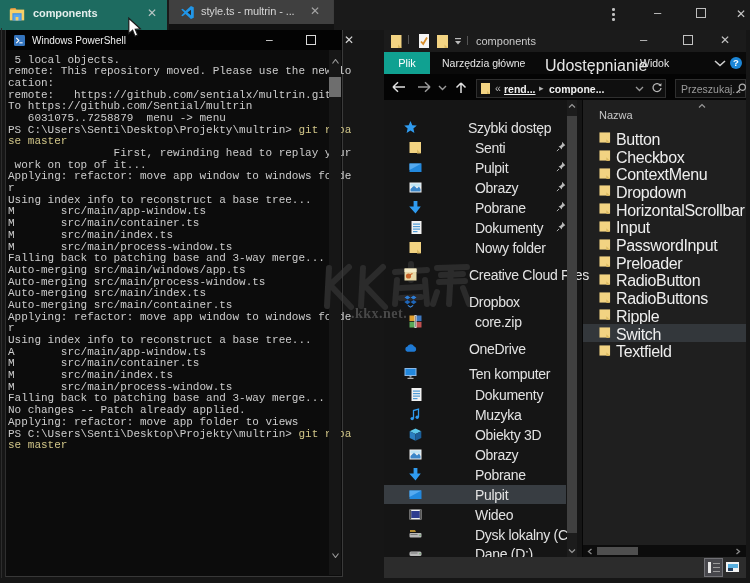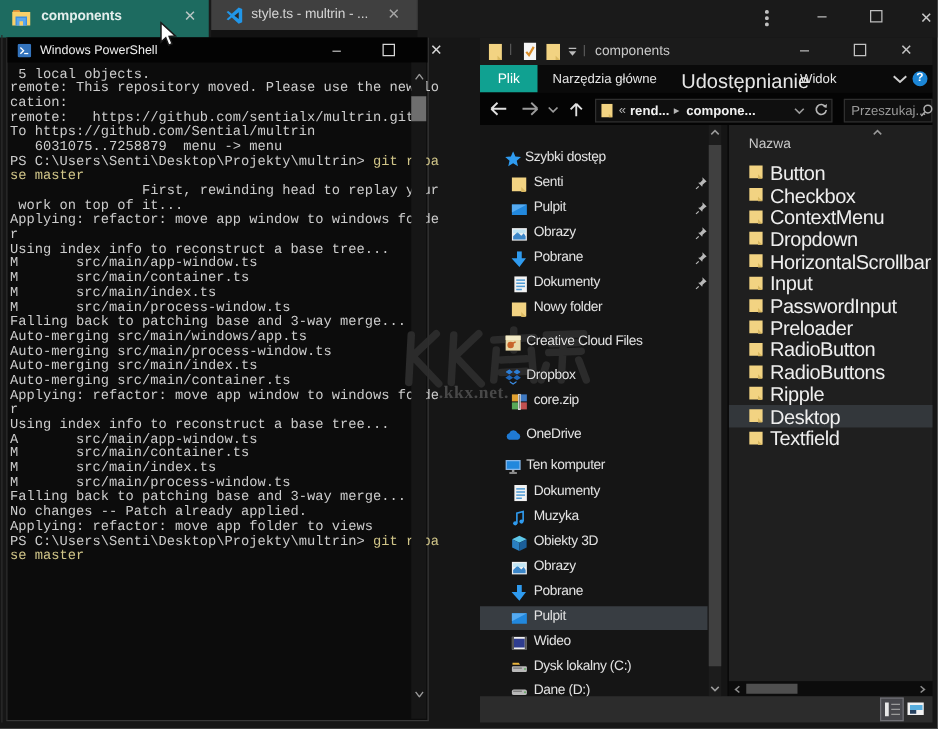--- a/index.html
+++ b/index.html
@@ -26,21 +26,21 @@
   #psscroll{position:absolute;right:1px;top:20px;width:12px;bottom:1px;background:#161616;}
   
   #exp{left:384px;top:30px;width:362px;height:548px;background:#151515;}
   #etitle{position:absolute;left:0;top:0;width:100%;height:22px;background:#1b1b1b;}
   #eribbon{position:absolute;left:0;top:22px;width:100%;height:22px;background:#0a0a0a;}
   #etools{position:absolute;left:0;top:44px;width:100%;height:26px;background:#040404;}
   #ebody{position:absolute;left:0;top:70px;width:100%;height:457px;background:#151515;}
   #efiles{position:absolute;left:199px;top:0;width:163px;height:445px;background:#1f1f1f;}
   #ehscroll{position:absolute;left:199px;top:445px;width:163px;height:12px;background:#0c0c0c;}
   #estatus{position:absolute;left:0;top:527px;width:100%;height:21px;background:#2c2c2c;}
-  .navrow{position:absolute;height:20px;font-size:11px;letter-spacing:-0.3px;color:#e2e2e2;white-space:nowrap;}
+  .navrow{position:absolute;height:20px;font-size:14px;letter-spacing:-0.3px;color:#e2e2e2;white-space:nowrap;margin-left:48px;}
   .frow{position:absolute;height:17.7px;font-size:16px;letter-spacing:-0.35px;color:#eeeeee;white-space:nowrap;}
   svg{display:block;}
 </style>
 </head>
 <body>
 <div class="abs" id="tabbar">
   <div class="strip"></div>
   <div id="tab2">
     <div class="tabtxt" style="left:32px;top:5px;color:#d4d4d4;font-weight:normal;">style.ts - multrin - ...</div>
     <div class="tabx" style="left:141px;top:4px;color:#a5a5a5;">✕</div>
@@ -175,21 +175,21 @@
     </svg>
     <svg style="position:absolute;left:71px;top:7px;" width="12" height="13" viewBox="0 0 12 13">
       <path d="M6 12 V2 M6 2 L1.5 6.5 M6 2 L10.5 6.5" stroke="#e0e0e0" stroke-width="1.5" fill="none"></path>
     </svg>
     <div style="position:absolute;left:92px;top:5px;width:188px;height:17px;background:#0f0f0f;border:1px solid #2f2f2f;">
       <svg style="position:absolute;left:4px;top:3px;" width="10" height="11" viewBox="0 0 10 11">
         <path fill="#f2d382" d="M0 0h9v11H0z"></path>
           <path fill="#d9b860" d="M6 8 9 11H6z"></path>
       </svg>
       <div style="position:absolute;left:18px;top:2px;font-size:10.5px;color:#b5b5b5;">«</div>
-      <div style="position:absolute;left:27px;top:3px;font-size:10.5px;font-weight:bold;color:#f0f0f0;">rend...</div>
+      <div style="position:absolute;left:27px;top:3px;font-size:10.5px;font-weight:bold;color:#f0f0f0;text-decoration:underline;">rend...</div>
       <div style="position:absolute;left:62px;top:3px;font-size:9px;color:#b5b5b5;">▸</div>
       <div style="position:absolute;left:72px;top:3px;font-size:10.5px;font-weight:bold;color:#f0f0f0;">compone...</div>
       <svg style="position:absolute;left:158px;top:6px;" width="9" height="6" viewBox="0 0 9 6">
         <path d="M1 1 4.5 4.5 8 1" stroke="#9b9b9b" stroke-width="1.3" fill="none"></path>
       </svg>
       <svg style="position:absolute;left:174px;top:2px;" width="12" height="12" viewBox="0 0 12 12">
         <path d="M9.5 3.6 A4 4 0 1 0 10 6" stroke="#b7b7b7" stroke-width="1.3" fill="none"></path>
         <path d="M10.6 1.2 10.2 4.4 7.4 3.2z" fill="#b7b7b7"></path>
       </svg>
     </div>
@@ -260,21 +260,21 @@
       <svg style="position:absolute;left:16px;top:208.3px;" width="12" height="13" viewBox="0 0 13 13">
           <path fill="#f2d382" d="M0.5 1h11.5v11H0.5z"></path>
           <path fill="#d9b860" d="M8 8.5 12 12.5H8z"></path>
         </svg>
       <div class="frow" style="left:33px;top:207.8px;">Ripple</div>
       <div style="position:absolute;left:0;top:223.5px;width:163px;height:18px;background:#33373b;"></div>
       <svg style="position:absolute;left:16px;top:226.0px;" width="12" height="13" viewBox="0 0 13 13">
           <path fill="#f2d382" d="M0.5 1h11.5v11H0.5z"></path>
           <path fill="#d9b860" d="M8 8.5 12 12.5H8z"></path>
         </svg>
-      <div class="frow" style="left:33px;top:225.5px;">Desktop</div>
+      <div class="frow" style="left:33px;top:225.5px;">Switch</div>
       <svg style="position:absolute;left:16px;top:243.7px;" width="12" height="13" viewBox="0 0 13 13">
           <path fill="#f2d382" d="M0.5 1h11.5v11H0.5z"></path>
           <path fill="#d9b860" d="M8 8.5 12 12.5H8z"></path>
         </svg>
       <div class="frow" style="left:33px;top:243.2px;">Textfield</div>
     </div>
     <div id="ehscroll">
       <svg style="position:absolute;left:4px;top:3px;" width="6" height="7" viewBox="0 0 6 7">
           <path d="M4.5 1 1.5 3.5 4.5 6" stroke="#8a8a8a" stroke-width="1.3" fill="none"></path>
         </svg>

